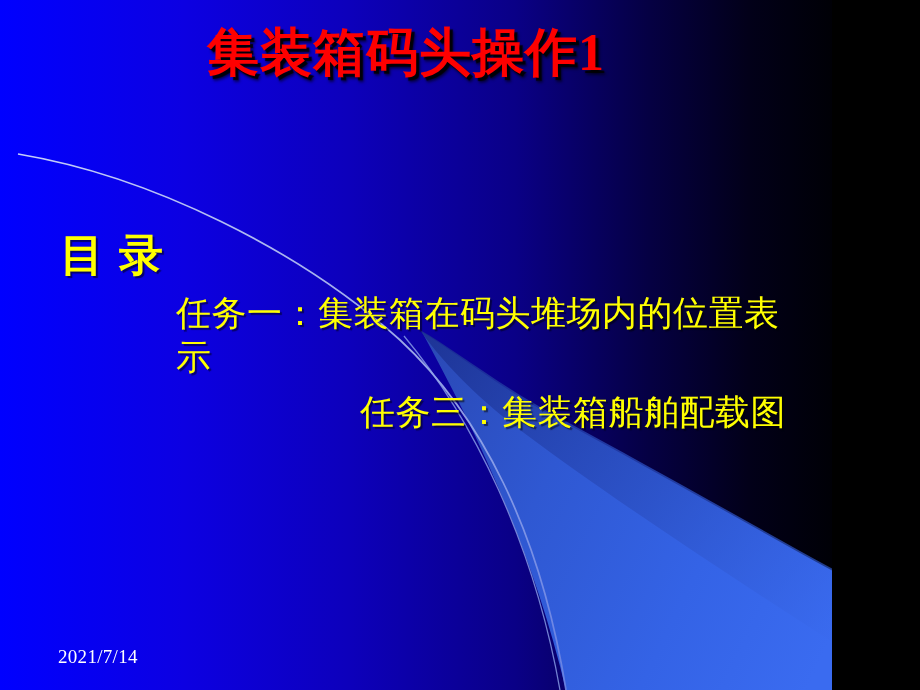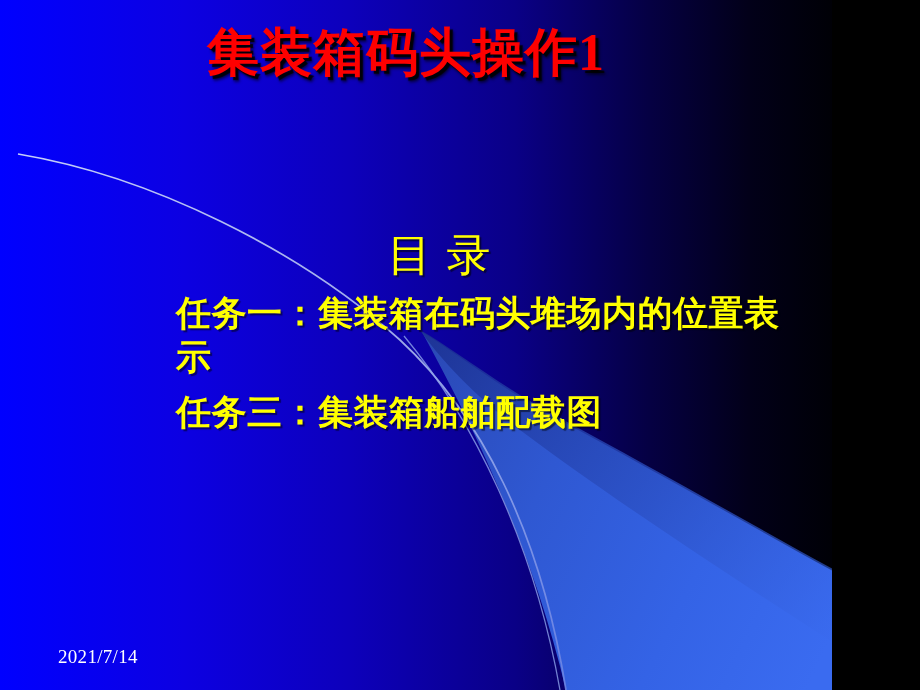--- a/index.html
+++ b/index.html
@@ -43,46 +43,46 @@
     text-shadow: 3px 3px 1px rgba(0,0,0,0.92), 4px 5px 3px rgba(0,0,0,0.55);
     white-space: nowrap;
     z-index: 5;
     padding-right: 20px;
   }
   .toc-heading {
     position: absolute;
     left: 0;
     right: 0;
     top: 226px;
-    text-align: center;
+    text-align: left;
     font-size: 44px;
-    font-weight: 400;
+    font-weight: 700;
     color: #ffff00;
     letter-spacing: 2px;
     text-shadow: 2px 2px 1px rgba(0,0,0,0.55);
     z-index: 5;
-    padding-left: 48px;
+    padding-left: 60px;
   }
   .toc-list {
     position: absolute;
     left: 176px;
     top: 292px;
     width: 610px;
     z-index: 5;
   }
   .toc-item {
     font-size: 35px;
-    font-weight: 700;
+    font-weight: 400;
     color: #ffff00;
     line-height: 1.27;
     letter-spacing: 0.5px;
     text-shadow: 2px 2px 1px rgba(0,0,0,0.5);
     margin-bottom: 10px;
   }
-  .toc-item:last-child { margin-bottom: 0; }
+  .toc-item:last-child { margin-bottom: 0; text-align: right; }
   .footer-date {
     position: absolute;
     left: 58px;
     bottom: 22px;
     font-size: 19px;
     color: #ffffff;
     z-index: 5;
     letter-spacing: 0.3px;
   }
   .footer-page {

